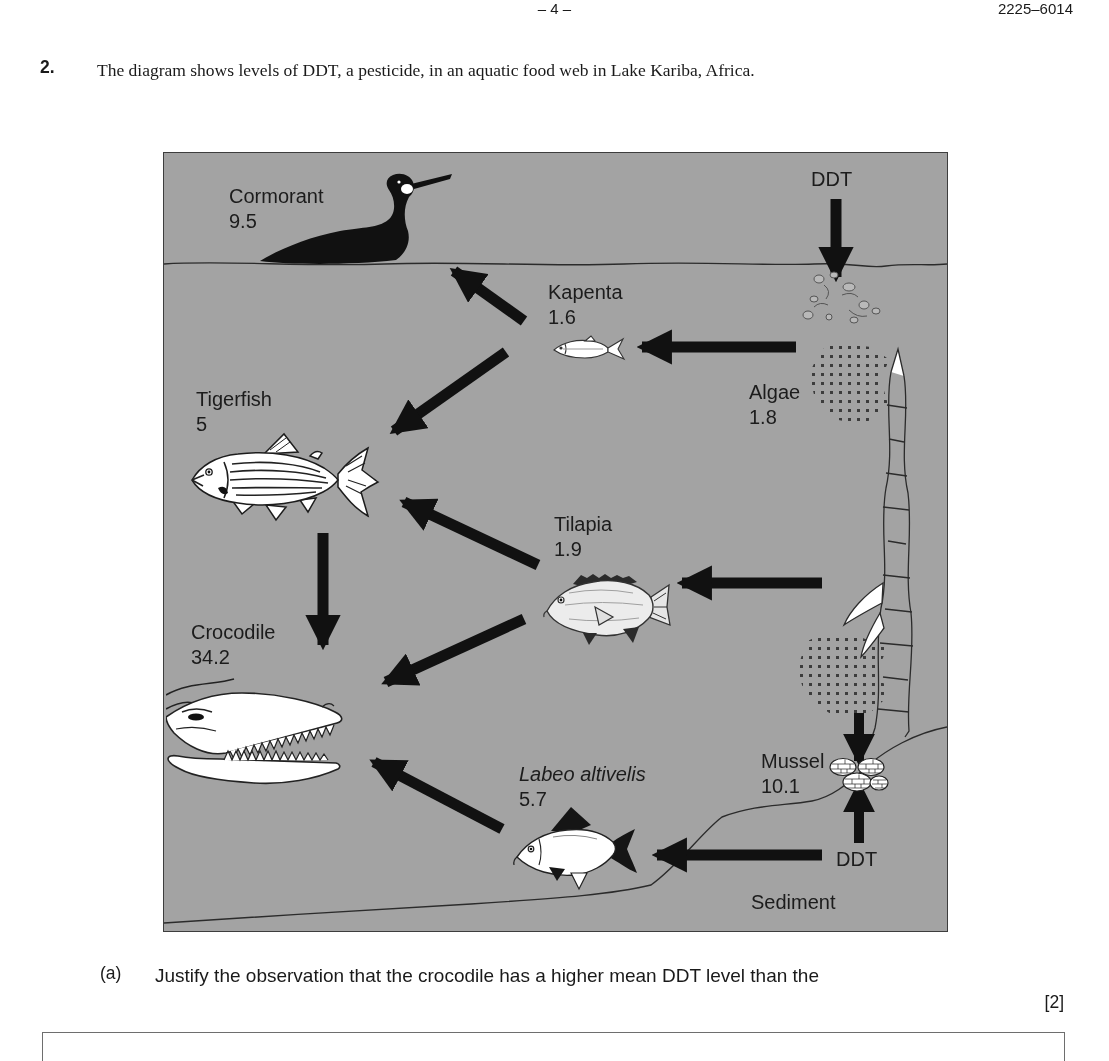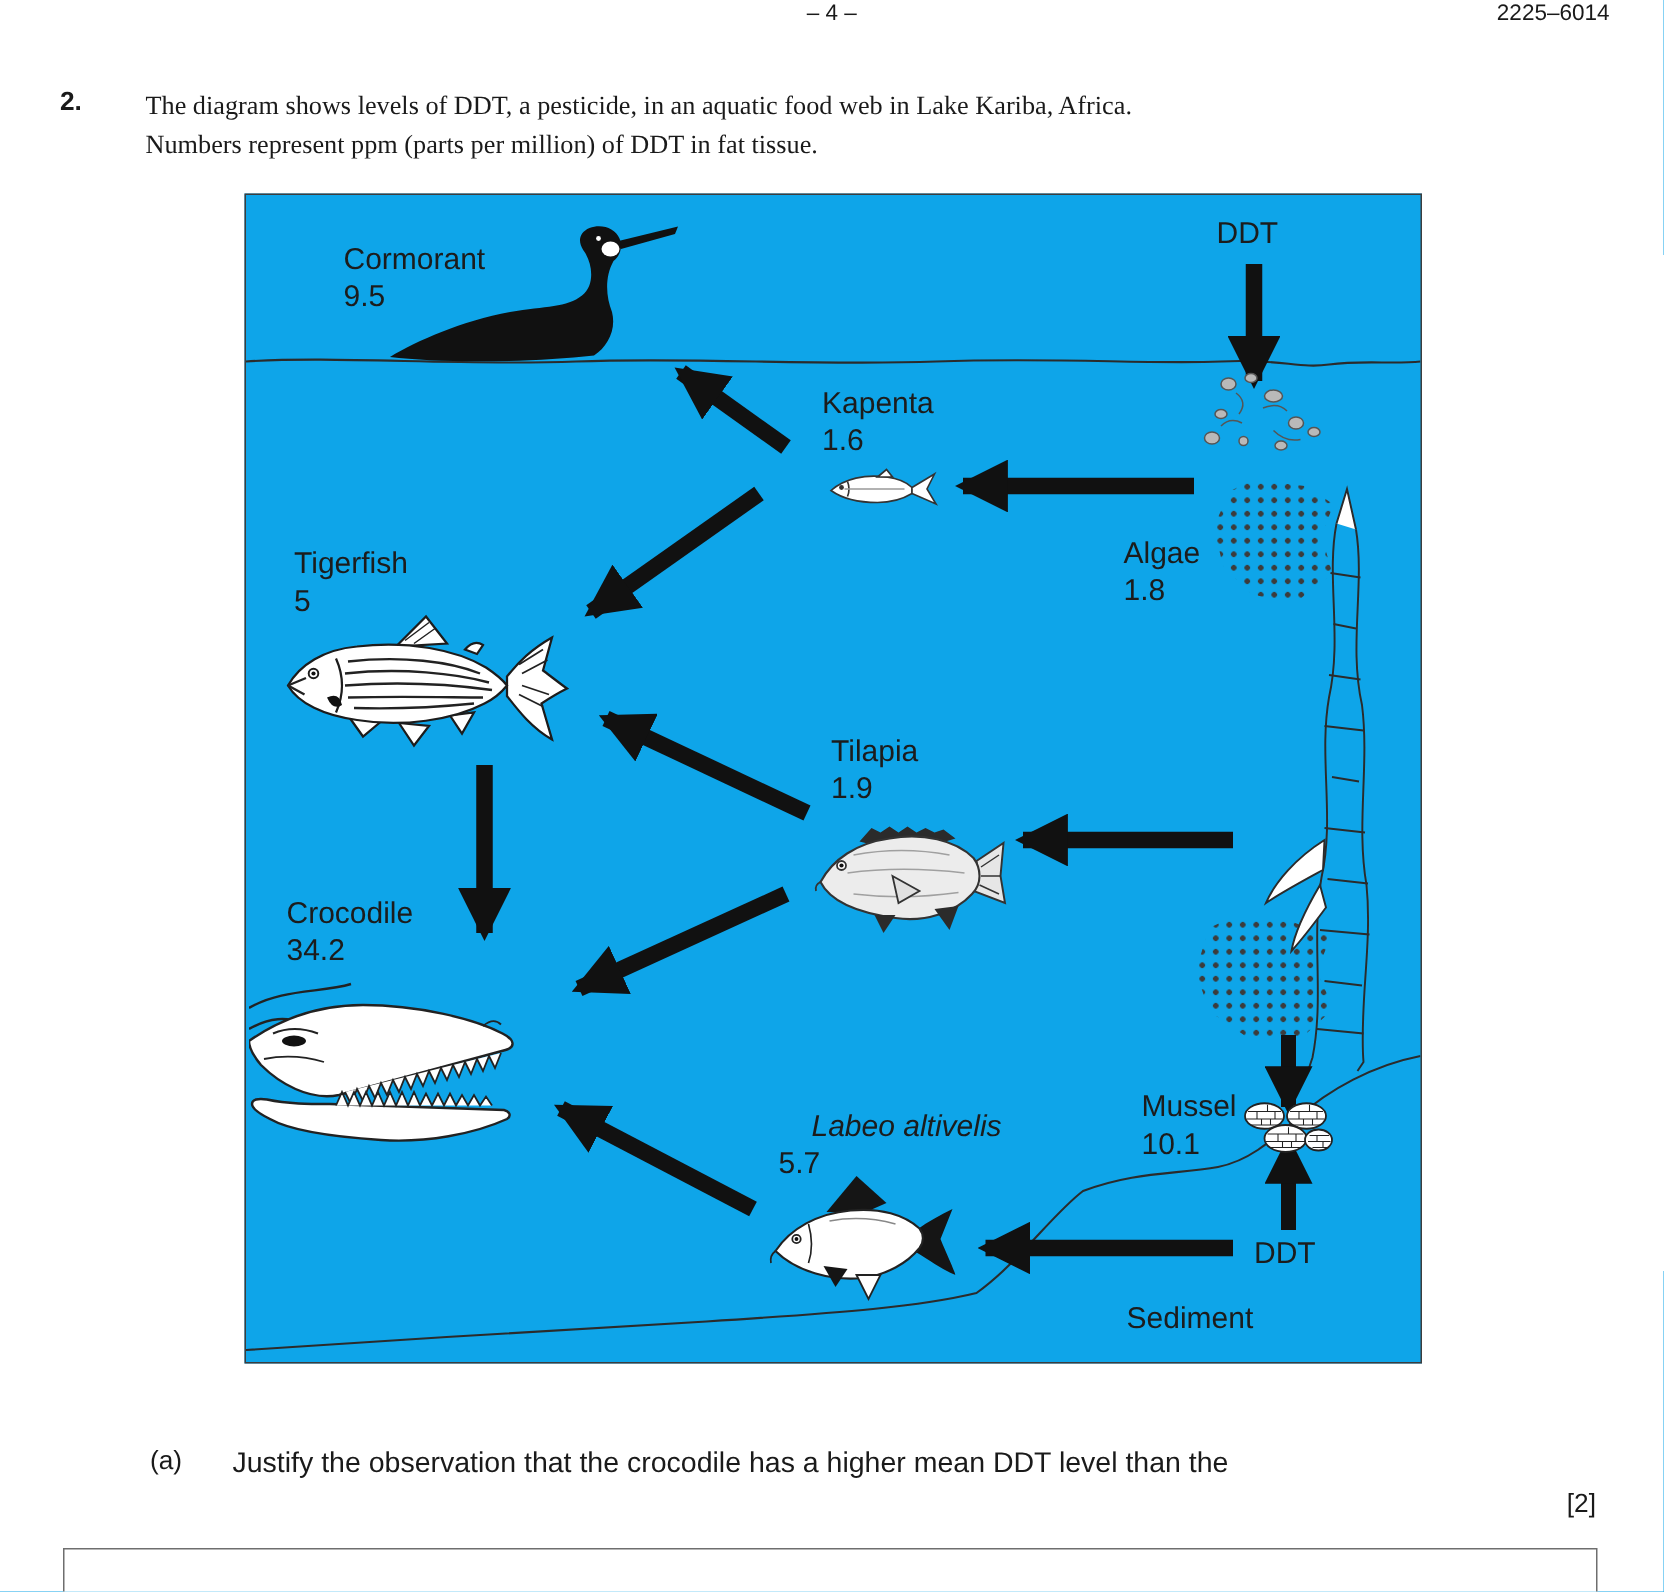--- a/index.html
+++ b/index.html
@@ -11,25 +11,25 @@
   .abs{position:absolute;}
   
   .hdr{position:absolute;top:1px;left:0;width:100%;font-size:15px;line-height:15px;}
   .hdr .pageno{position:absolute;left:0;right:0;text-align:center;}
   .hdr .code{position:absolute;right:36px;top:0;}
   
   .qnum{position:absolute;left:40px;top:57px;font-size:17.5px;font-weight:bold;}
   .qtext{position:absolute;left:97px;top:57px;font-size:17.5px;line-height:26px;font-family:Liberation Serif, serif;}
   
   .frame{
-    position:absolute;left:163px;top:129px;width:783px;height:778px;
-    border:1.6px solid #3d3d3d;background:#0ea5e9;
+    position:absolute;left:163px;top:152px;width:783px;height:778px;
+    border:1.6px solid #3d3d3d;background:#a3a3a3;
   }
   .olabel{position:absolute;font-size:20px;line-height:25px;white-space:nowrap;color:#1c1c1c;}
-  .olabel .it{font-style:italic;margin-left:22px;}
+  .olabel .it{font-style:italic;}
   svg{display:block;}
   .dots{
     position:absolute;
     background-image:radial-gradient(circle,#3c3c3c 1.7px,transparent 2px);
     background-size:9px 9px;
   }
   .dots.c1{left:645px;top:190px;width:80px;height:82px;
     clip-path:polygon(32% 0,78% 5%,100% 20%,90% 45%,99% 76%,68% 100%,32% 93%,8% 70%,0 38%,14% 9%);}
   .dots.c2{left:633px;top:482px;width:92px;height:84px;
     clip-path:polygon(25% 0,70% 3%,98% 15%,88% 42%,100% 72%,72% 100%,38% 95%,10% 74%,0 42%,10% 8%);}
@@ -46,21 +46,20 @@
 <body>
 
 <div class="hdr">
   <div class="pageno">– 4 –</div>
   <div class="code">2225–6014</div>
 </div>
 
 <div class="qnum">2.</div>
 <div class="qtext">
   <div>The diagram shows levels of DDT, a pesticide, in an aquatic food web in Lake Kariba, Africa.</div>
-  <div>Numbers represent ppm (parts per million) of DDT in fat tissue.</div>
 </div>
 
 <div class="frame">
 
   <div class="dots c1"></div>
   <div class="dots c2"></div>
 
   <svg class="abs" style="left:0;top:0" width="783" height="778" viewBox="0 0 783 778">
     <defs>
       <marker id="ah" viewBox="0 0 4 4" markerWidth="3.2" markerHeight="3.2" refX="3.4" refY="2" orient="auto" markerUnits="strokeWidth">

